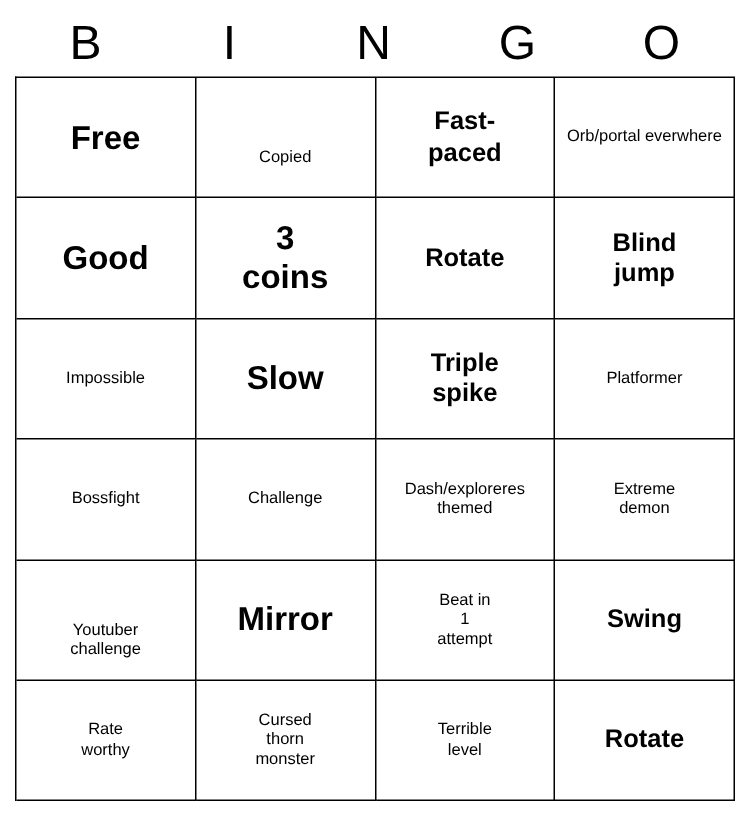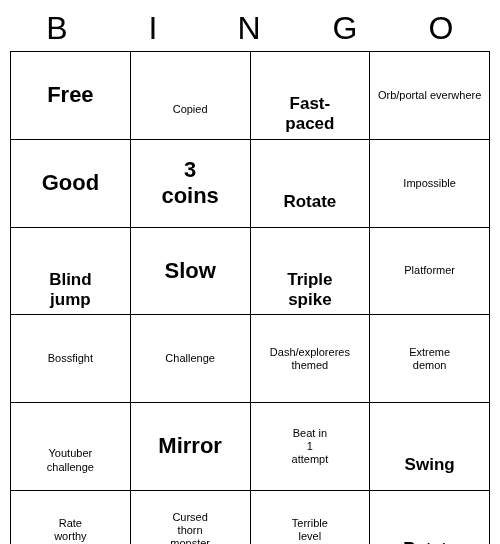--- a/index.html
+++ b/index.html
@@ -62,21 +62,20 @@
     }
 
     .cell-text.large {
       font-size: 22px;
       font-weight: bold;
     }
 
     .cell-text.medium {
       font-size: 17px;
       font-weight: bold;
-      margin-top: 38px;
     }
 
     .cell-text.small {
       font-size: 11px;
     }
   </style>
 </head>
 <body>
 
 <div class="bingo-header">
@@ -105,25 +104,25 @@
       <span class="cell-text large" style="white-space: pre-line;">Good</span>
     </div>
     <div class="bingo-cell">
       <span class="cell-text large" style="white-space: pre-line;">3
 coins</span>
     </div>
     <div class="bingo-cell">
       <span class="cell-text medium" style="white-space: pre-line;">Rotate</span>
     </div>
     <div class="bingo-cell">
-      <span class="cell-text small" style="white-space: pre-line;">Impossible</span>
+      <span class="cell-text medium" style="white-space: pre-line;">Blind
+jump</span>
     </div>
     <div class="bingo-cell">
-      <span class="cell-text medium" style="white-space: pre-line;">Blind
-jump</span>
+      <span class="cell-text small" style="white-space: pre-line;">Impossible</span>
     </div>
     <div class="bingo-cell">
       <span class="cell-text large" style="white-space: pre-line;">Slow</span>
     </div>
     <div class="bingo-cell">
       <span class="cell-text medium" style="white-space: pre-line;">Triple
 spike</span>
     </div>
     <div class="bingo-cell">
       <span class="cell-text small" style="white-space: pre-line;">Platformer</span>

